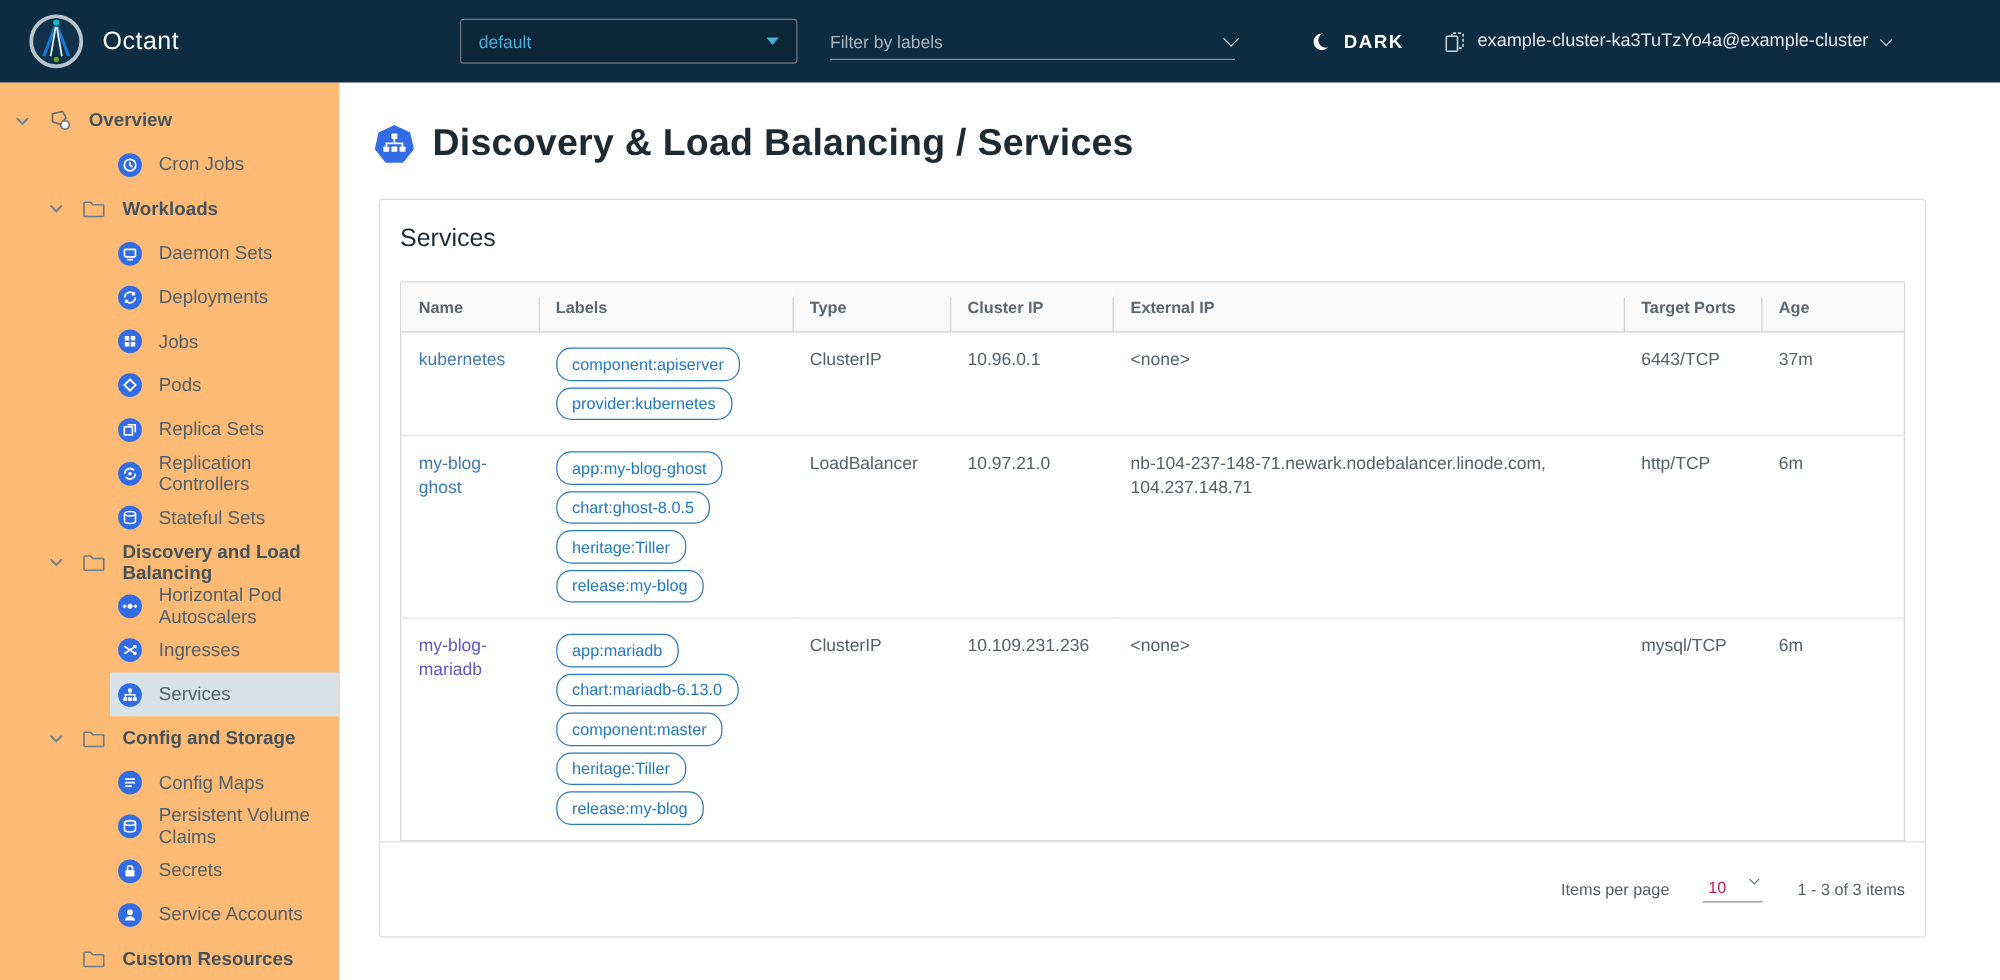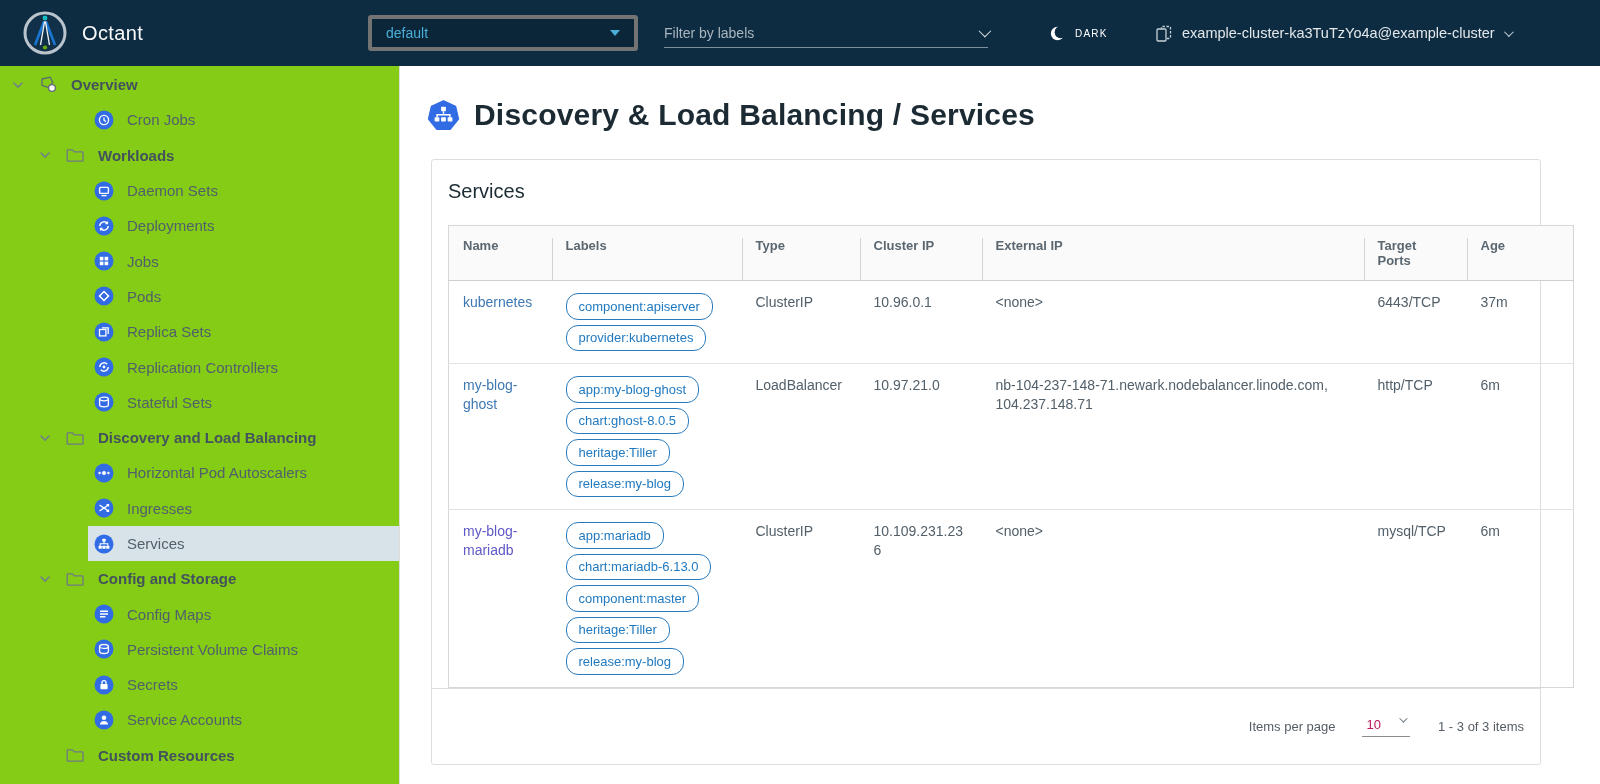--- a/index.html
+++ b/index.html
@@ -4,44 +4,44 @@
 <style>
   * { margin:0; padding:0; box-sizing:border-box; }
   html,body { width:1600px; height:784px; overflow:hidden; background:#fff;
     font-family:"Liberation Sans", sans-serif; }
 
   
   .app-header { position:relative; height:66px; background:#0e2c41; color:#fff; }
   .brand { position:absolute; left:22px; top:0; height:66px; display:flex; align-items:center; gap:14px; }
   .brand-title { font-size:20px; letter-spacing:.4px; color:#fafafa; }
   .ns-select { position:absolute; left:368px; top:15px; width:270px; height:36px;
-    border:4px solid #737373; border-radius:3px; background:rgba(0,0,0,.12);
+    border:1px solid #737373; border-radius:3px; background:rgba(0,0,0,.12);
     display:flex; align-items:center; padding:0 14px; cursor:pointer; }
   .ns-select .ns-value { color:#49afd9; font-size:14px; flex:1; }
   .ns-caret { width:0; height:0; border-left:5px solid transparent; border-right:5px solid transparent;
     border-top:6px solid #49afd9; }
   .filter-box { position:absolute; left:664px; top:18px; width:324px; height:30px;
     border-bottom:1px solid #7d8f9c; display:flex; align-items:center; }
   .filter-box input { flex:1; background:transparent; border:none; outline:none;
     color:#e3e8ec; font-size:14px; font-family:inherit; }
   .filter-box input::placeholder { color:#a9b6bf; }
   .chev { display:inline-block; width:9px; height:9px; border-right:1.6px solid #dbe2e7;
     border-bottom:1.6px solid #dbe2e7; transform:rotate(45deg) translateY(-2px); }
   .dark-toggle { position:absolute; left:1048px; top:0; height:66px; display:flex;
     align-items:center; gap:8px; cursor:pointer; }
-  .dark-label { font-size:10px; font-weight:normal; letter-spacing:1.2px; color:#fff; }
+  .dark-label { font-size:15px; font-weight:bold; letter-spacing:1.2px; color:#fff; }
   .cluster-ctx { position:absolute; left:1154px; top:0; height:66px; display:flex;
     align-items:center; gap:9px; cursor:pointer; }
   .cluster-label { font-size:14.5px; color:#e3e8ec; }
   .cluster-ctx .chev { width:7px; height:7px; border-color:#c7d2d8; }
 
   
   .shell { display:flex; height:718px; }
-  .sidebar { width:400px; background:#84cc16; border-right:1px solid #dcdcdc;
-    padding-top:1px; flex-shrink:0; }
+  .sidebar { width:272px; background:#fdba74; border-right:1px solid #dcdcdc;
+    padding-top:13px; flex-shrink:0; }
   .main { flex:1; background:#fff; overflow:hidden; }
 
   
   .nav-item { height:35.3px; display:flex; align-items:center; font-size:15px;
     color:#51606b; cursor:pointer; }
   .nav-item.lvl0 { padding-left:10px; }
   .nav-item.lvl1 { padding-left:37px; }
   .nav-item.lvl2 { padding-left:94px; }
   .nav-item.bold { font-weight:bold; color:#43525c; }
   .nav-item.selected { background:linear-gradient(to right, rgba(0,0,0,0) 88px, #d8e3e9 88px); }

